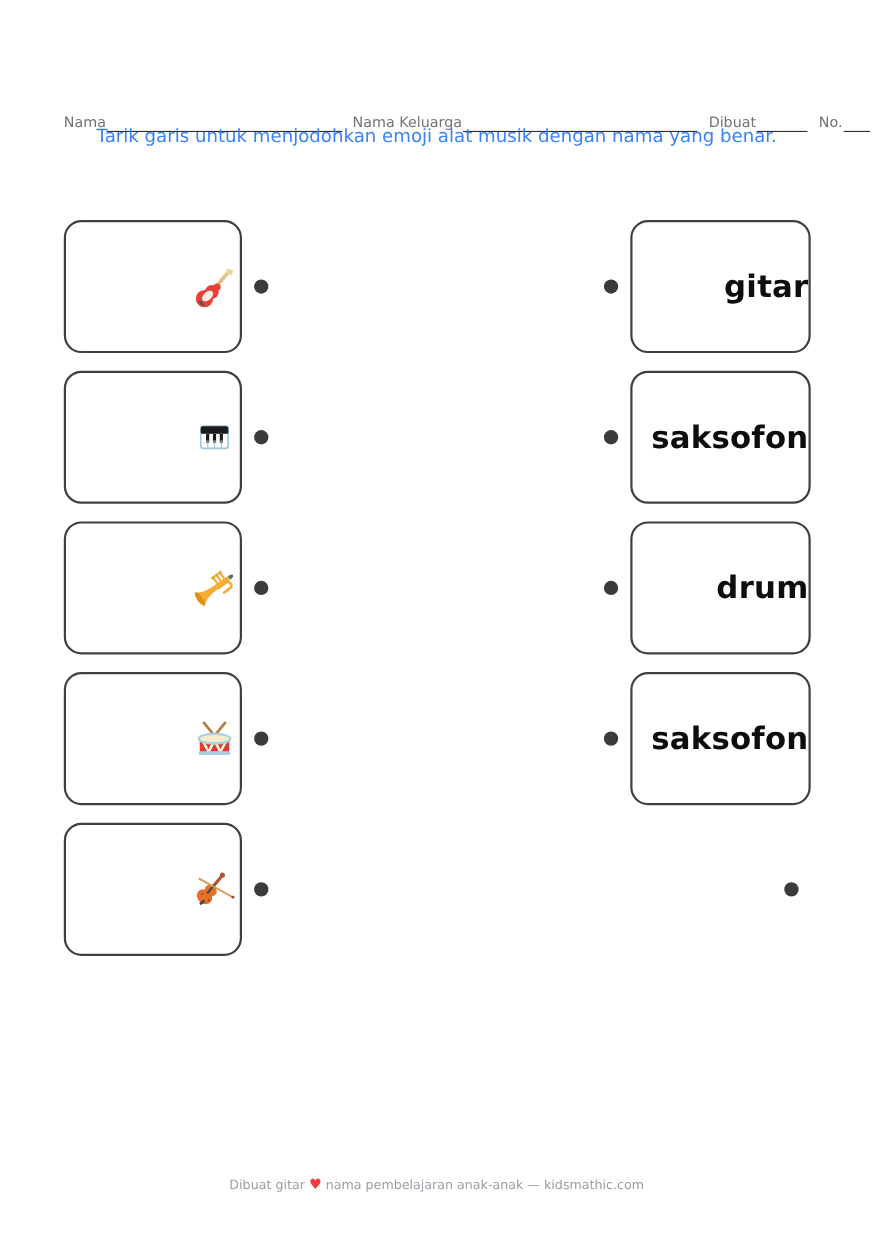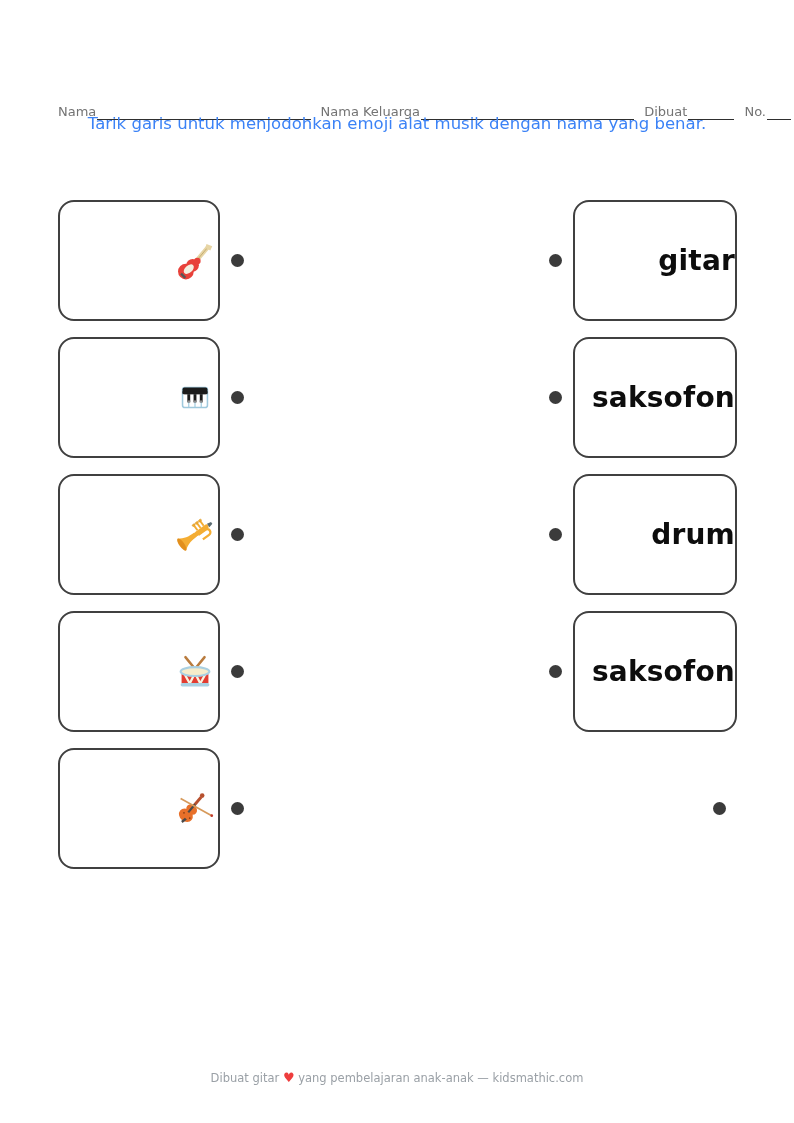--- a/index.html
+++ b/index.html
@@ -190,16 +190,16 @@
       <span class="spacer"></span>
       <span class="dot right"></span>
     </div>
 
 
   </div>
 
   <div class="footer">
     <span>Dibuat gitar</span>
     <span class="heart">♥</span>
-    <span>yang pembelajaran anak-anak — kidsmathic.com</span>
+    <span>nama pembelajaran anak-anak — kidsmathic.com</span>
   </div>
 
 </div>
 
 </body></html>

